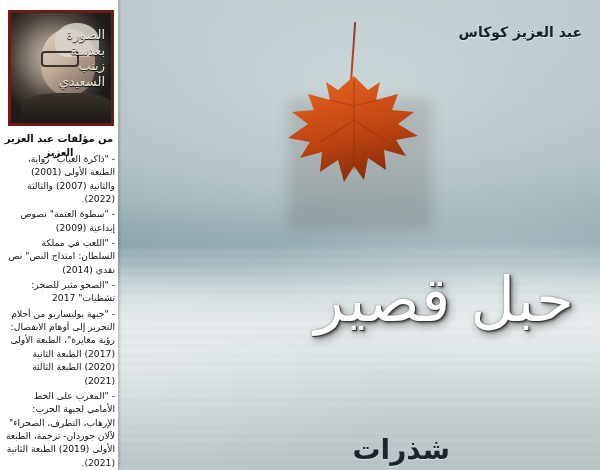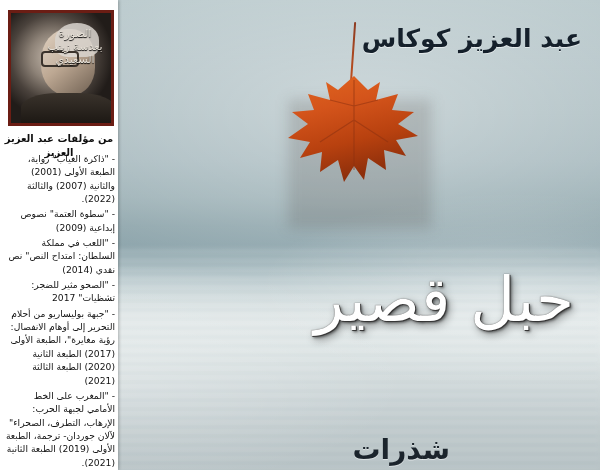--- a/index.html
+++ b/index.html
@@ -89,21 +89,21 @@
     transform: translate(6px, 8px) scale(0.92);
   }
 
   
   .author {
     position: absolute;
     top: 24px;
     right: 18px;
     font-family: "DejaVu Sans", sans-serif;
     font-weight: bold;
-    font-size: 25px;
+    font-size: 14px;
     color: #15202b;
     letter-spacing: 0;
     text-shadow: 0 1px 0 rgba(255,255,255,0.5);
   }
   .title {
     position: absolute;
     right: 26px;
     top: 268px;
     width: 330px;
     text-align: right;
@@ -197,25 +197,25 @@
     width: 94px;
     height: 36px;
     border-radius: 40% 40% 0 0;
     background: linear-gradient(180deg, #3a332c, #17130f);
   }
   .portrait-caption {
     position: absolute;
     right: 6px;
     top: 14px;
     font-family: "DejaVu Sans", sans-serif;
-    font-size: 11px;
+    font-size: 13px;
     color: #e8e2d8;
     text-shadow: 0 1px 1px #000;
     line-height: 1.2;
-    text-align: center;
+    text-align: right;
     width: 60px;
   }
   .bio-heading {
     position: absolute;
     left: 4px;
     right: 4px;
     top: 132px;
     font-family: "DejaVu Sans", sans-serif;
     font-weight: bold;
     font-size: 10px;

